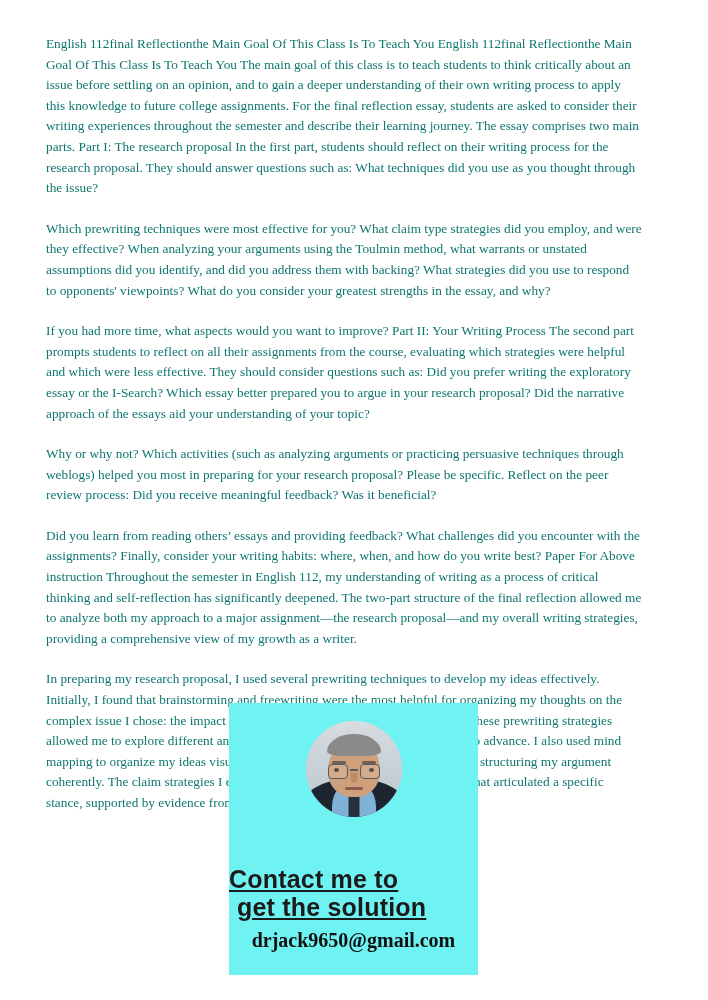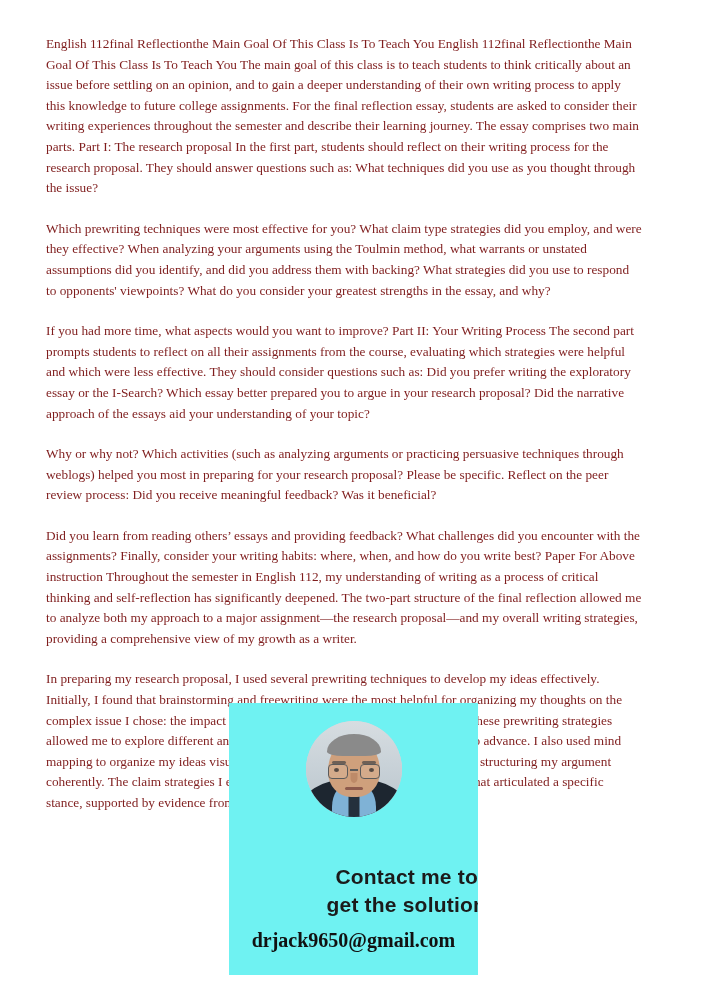--- a/index.html
+++ b/index.html
@@ -23,21 +23,21 @@
     position: absolute;
     left: 46px;
     top: 34px;
     width: 596px;
   }
   .para {
     margin: 0 0 20px 0;
     font-family: "Liberation Serif", serif;
     font-size: 13.3px;
     line-height: 20.6px;
-    color: #7f1d1d;
+    color: #0f766e;
     text-align: left;
   }
   .para:last-child {
     margin-bottom: 0;
   }
   
   .overlay-card {
     position: absolute;
     left: 229px;
     top: 703px;
@@ -180,26 +180,27 @@
     transform: translateX(-50%);
     width: 18px;
     height: 3px;
     background: #8d5a4c;
     border-radius: 3px;
   }
   .card-line1, .card-line2 {
     position: absolute;
     left: 0;
     width: 100%;
-    text-align: right;
+    text-align: left;
     font-family: "Liberation Sans", sans-serif;
     font-weight: bold;
-    font-size: 21px;
+    font-size: 25px;
     color: #1b1b1b;
     letter-spacing: 0.2px;
+    text-decoration: underline;
   }
   .card-line1 { top: 162px; }
   .card-line2 { top: 190px; padding-left: 8px; }
   .card-email {
     position: absolute;
     left: 0;
     top: 226px;
     width: 100%;
     text-align: center;
     font-family: "Liberation Serif", serif;

